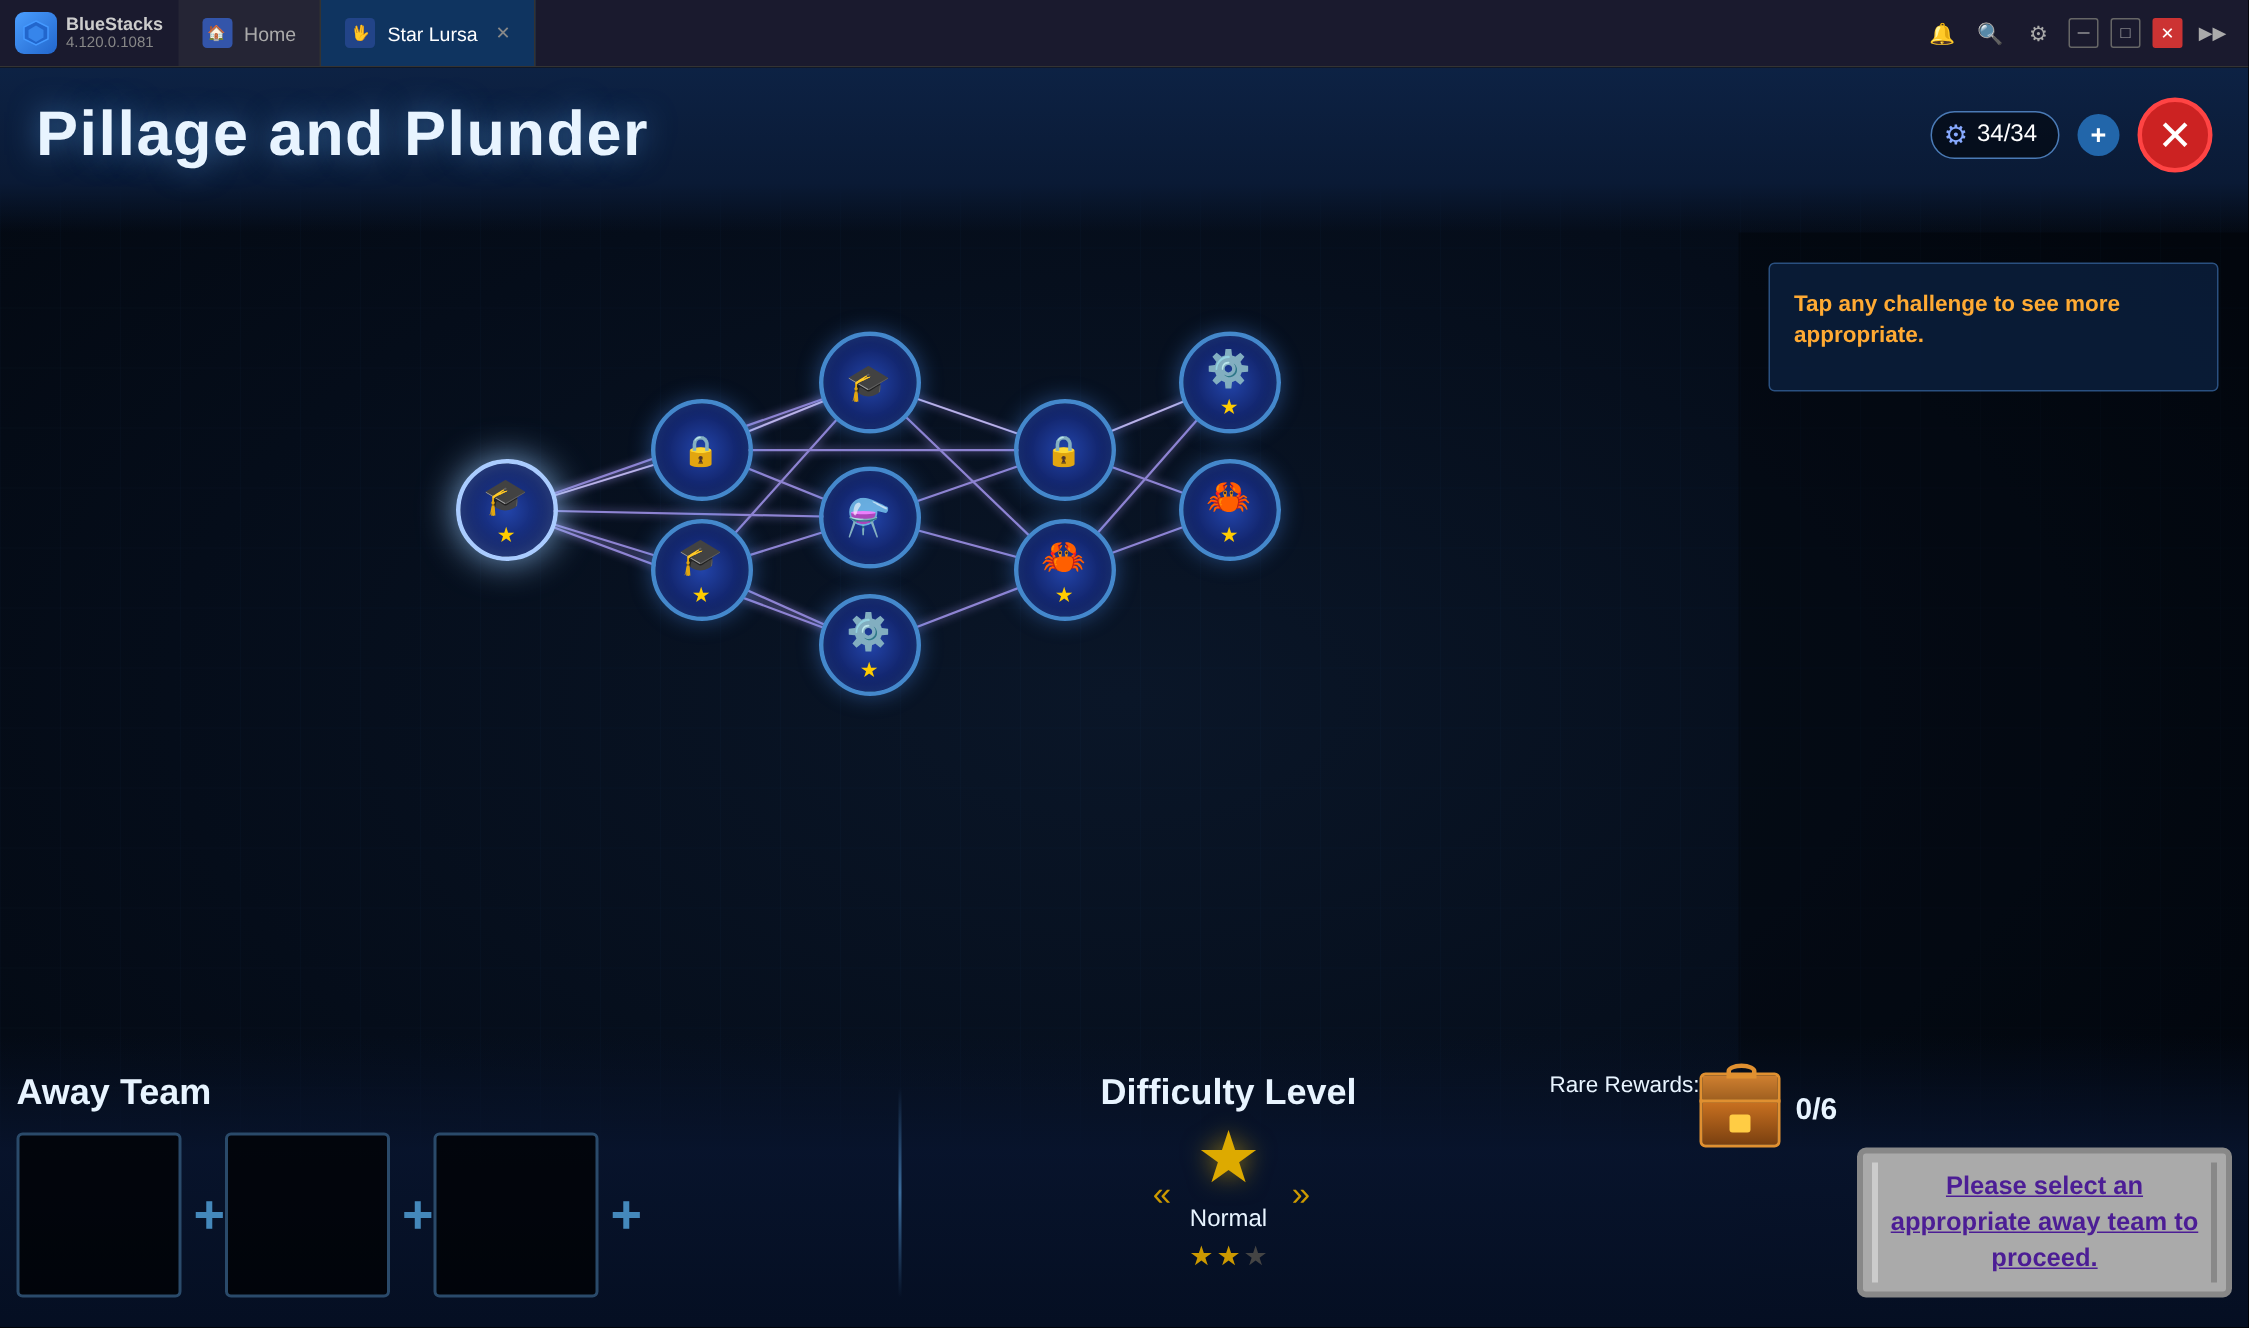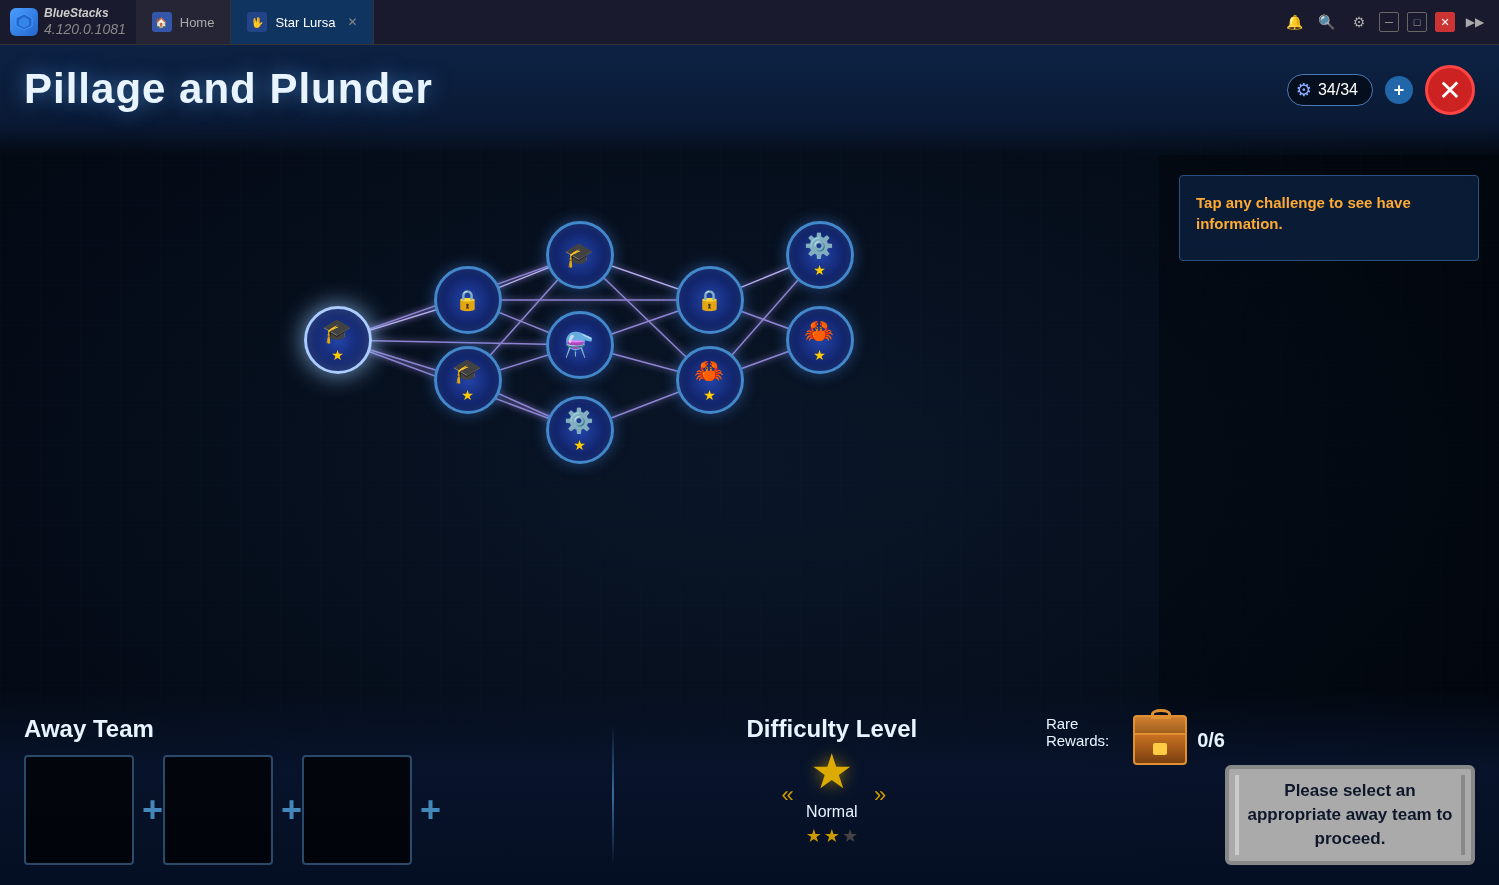--- a/index.html
+++ b/index.html
@@ -35,21 +35,20 @@
       align-items: center;
       justify-content: center;
       font-size: 14px;
       color: white;
       font-weight: bold;
     }
     .bs-text {
       font-size: 11px;
       color: #aaa;
       line-height: 1.2;
-      font-style: italic;
     }
     .tab {
       display: flex;
       align-items: center;
       height: 100%;
       padding: 0 16px;
       gap: 8px;
       border-right: 1px solid #333;
       cursor: pointer;
       font-size: 13px;
@@ -293,21 +292,21 @@
       left: 0;
       right: 0;
       height: 195px;
       background: linear-gradient(0deg, rgba(5,15,35,0.97) 0%, rgba(8,20,45,0.92) 60%, transparent 100%);
       display: flex;
       align-items: flex-end;
       padding-bottom: 20px;
     }
     .bottom-inner {
       width: 100%;
-      padding: 0 24px;
+      padding: 0 11px;
       display: flex;
       gap: 0;
     }
 
     
     .away-team-section {
       flex: 0 0 auto;
       width: 580px;
     }
     .section-title {
@@ -449,26 +448,27 @@
     .proceed-btn::after {
       content: '';
       position: absolute;
       top: 6px;
       right: 6px;
       bottom: 6px;
       width: 4px;
       background: #888888;
     }
     .proceed-text {
-      color: #0f172a;
+      color: #4c1d95;
       font-size: 17px;
       font-weight: bold;
       line-height: 1.4;
       z-index: 1;
       padding: 0 16px;
+      text-decoration: underline;
     }
 
     
     .bg-grid {
       position: absolute;
       top: 0;
       left: 0;
       width: 100%;
       height: 100%;
       pointer-events: none;
@@ -489,21 +489,21 @@
 <div class="titlebar">
   <div class="titlebar-logo">
     <div class="bs-logo">
       <svg width="18" height="18" viewBox="0 0 18 18">
         <polygon points="9,1 17,5 17,13 9,17 1,13 1,5" fill="#2266cc" stroke="#4499ff" stroke-width="1"></polygon>
         <polygon points="9,4 14,7 14,12 9,15 4,12 4,7" fill="#4499ff" opacity="0.6"></polygon>
       </svg>
     </div>
     <div class="bs-text">
       <div style="font-weight:bold; color:#ccc; font-size:12px;">BlueStacks</div>
-      <div style="font-size:14px; color:#888;">4.120.0.1081</div>
+      <div style="font-size:10px; color:#888;">4.120.0.1081</div>
     </div>
   </div>
 
   <div class="tab inactive">
     <div class="tab-icon" style="background:#3355aa;">🏠</div>
     <span>Home</span>
   </div>
 
   <div class="tab active">
     <div class="tab-icon" style="background:#224488;">🖖</div>
@@ -645,21 +645,21 @@
           <span class="node-star">★</span>
         </div>
       </div>
 
       <div class="traits-section" style="margin-top: 20px; padding-left: 10px;">
       </div>
     </div>
 
     <div class="info-panel">
       <div class="info-box">
-        <div class="info-hint">Tap any challenge to see have information.</div>
+        <div class="info-hint">Tap any challenge to see more appropriate.</div>
       </div>
     </div>
   </div>
 
   <div class="bottom-section">
     <div class="bottom-inner">
 
       <div class="away-team-section">
         <div class="section-title">Away Team</div>
         <div class="member-slots">

